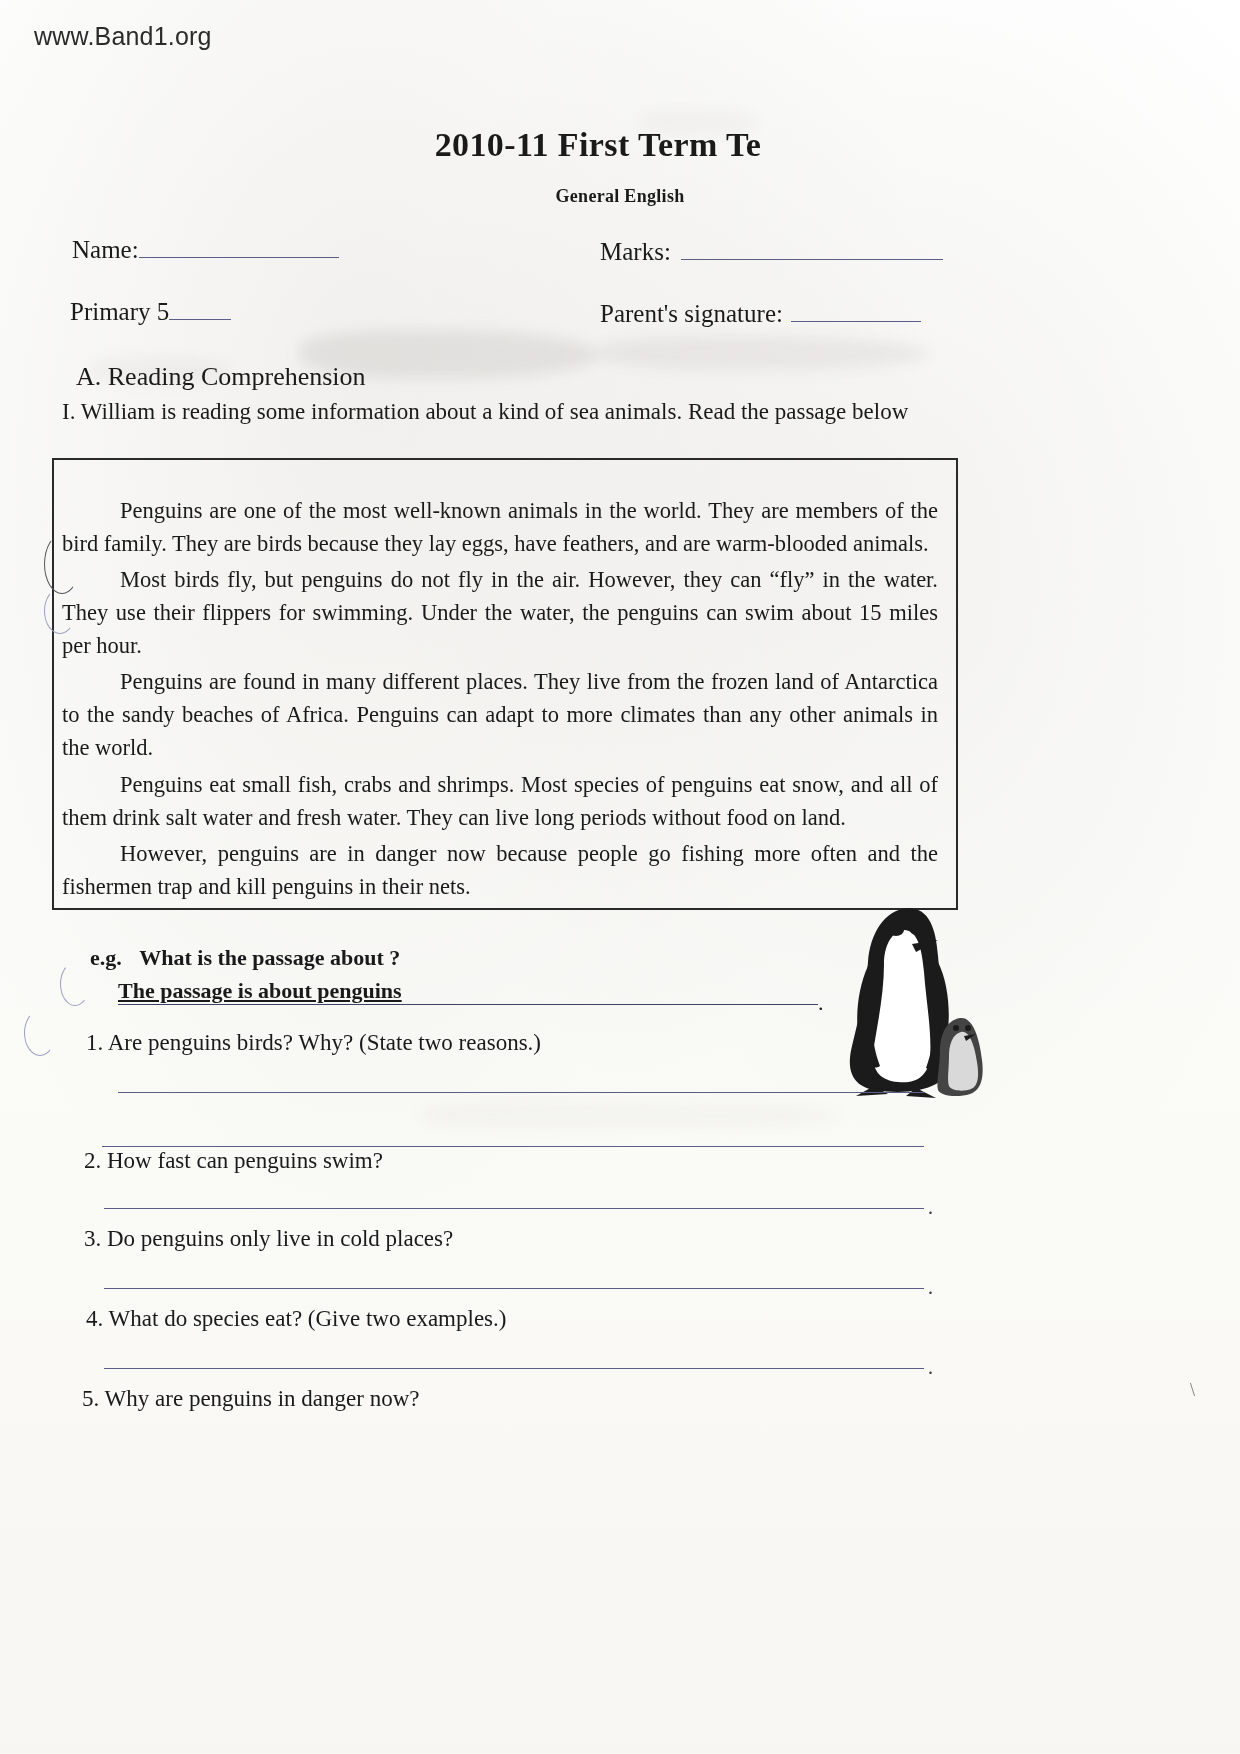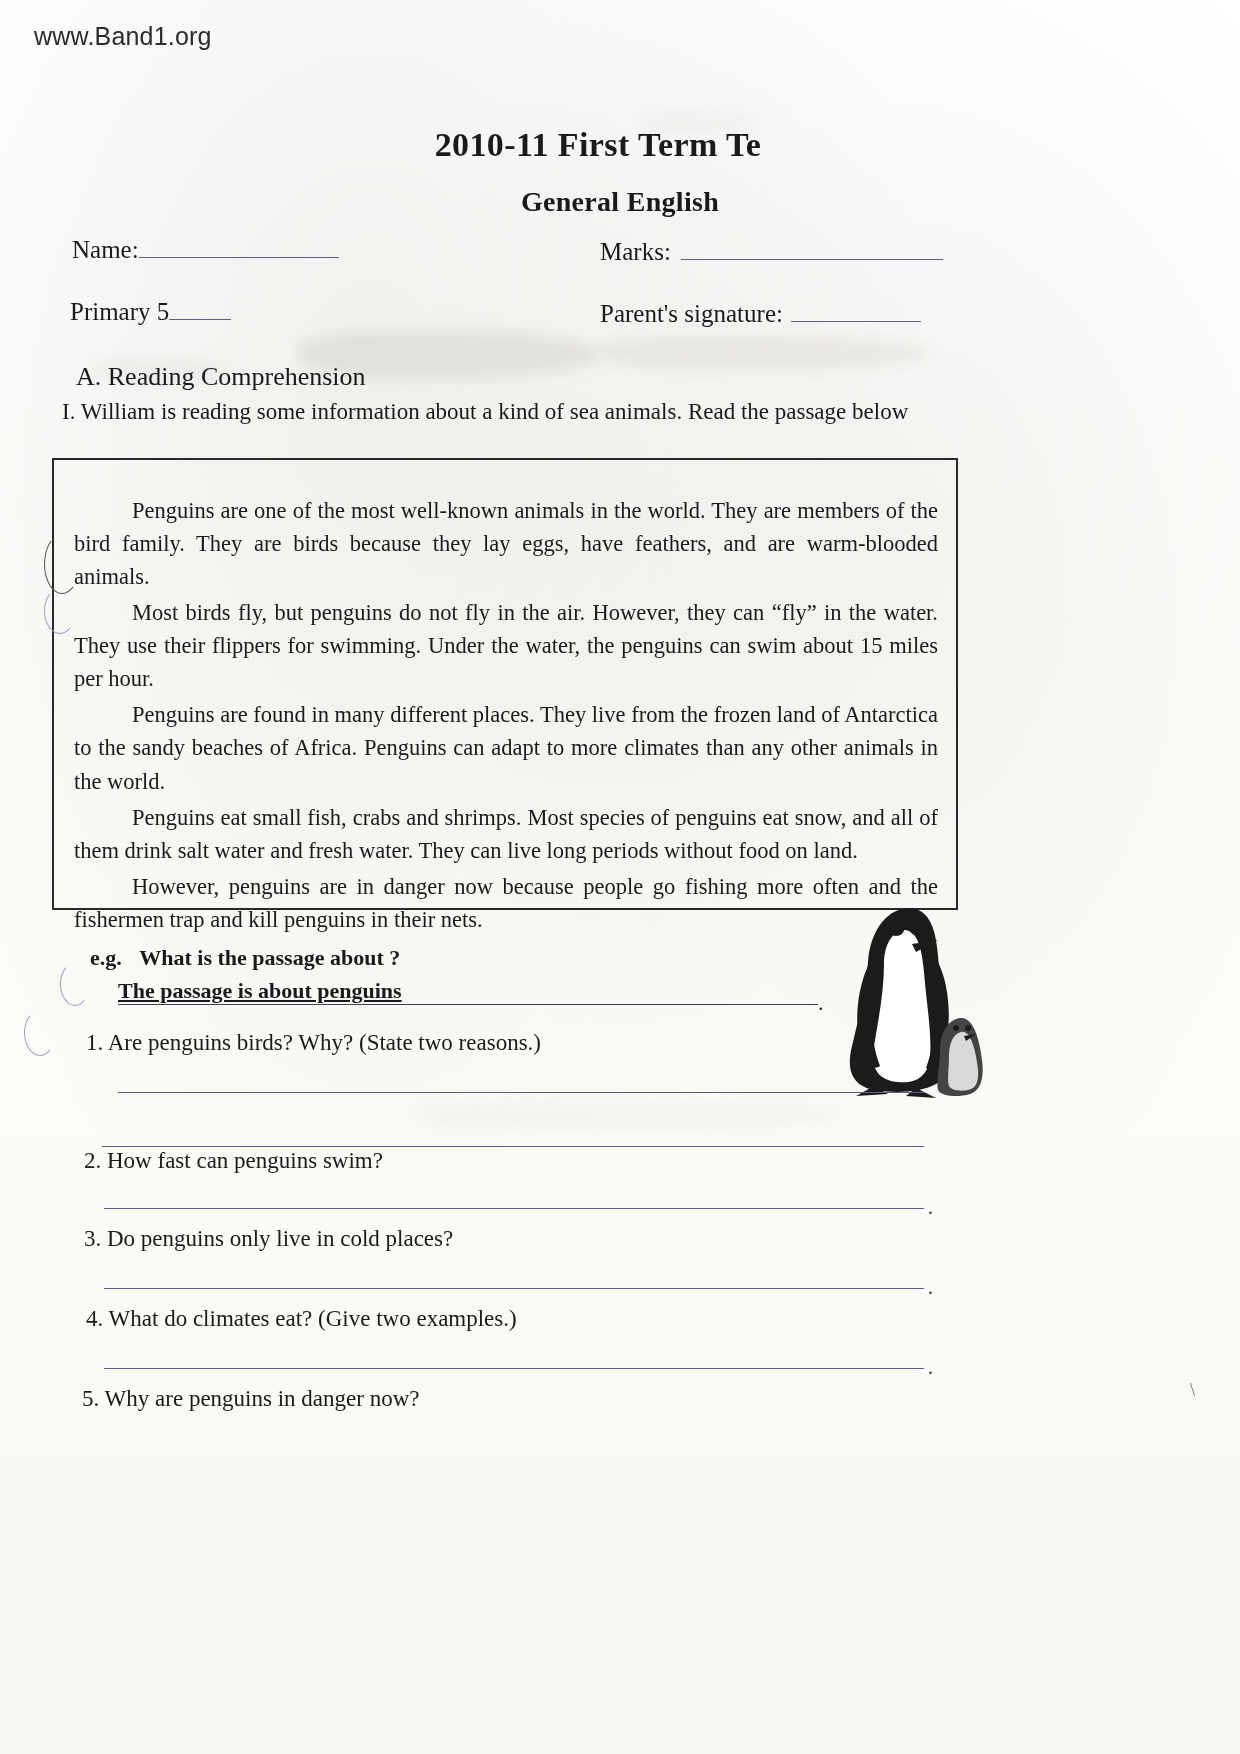--- a/index.html
+++ b/index.html
@@ -42,21 +42,21 @@
     font-size: 34px;
     font-weight: bold;
     letter-spacing: 0.4px;
   }
   .title-sub {
     position: absolute;
     left: 0;
     top: 186px;
     width: 1240px;
     text-align: center;
-    font-size: 28px;
+    font-size: 18px;
     font-weight: bold;
     letter-spacing: 0.3px;
   }
   .field {
     position: absolute;
     font-size: 25px;
     white-space: nowrap;
   }
   .field .lbl { }
   .rule {
@@ -88,21 +88,21 @@
   .u-bold { font-weight: bold; text-decoration: underline; }
 
   .passage-box {
     position: absolute;
     left: 52px;
     top: 458px;
     width: 906px;
     height: 452px;
     border: 2px solid #2a2a2a;
     box-sizing: border-box;
-    padding: 34px 18px 10px 20px;
+    padding: 34px 18px 10px 8px;
   }
   .passage-box p {
     margin: 0 0 3px 0;
     text-indent: 58px;
     font-size: 22.5px;
     line-height: 1.47;
     text-align: justify;
   }
 
   .eg {
@@ -296,21 +296,21 @@
 
   <div class="q" style="left:84px; top:1226px;">
     <span>3.</span>
     <span>Do penguins only live in cold places?</span>
   </div>
   <div class="ans-line" style="left:104px; top:1288px; width:820px;"></div>
   <div class="ans-dot" style="left:928px; top:1276px;">.</div>
 
   <div class="q" style="left:86px; top:1306px;">
     <span>4.</span>
-    <span>What do climates eat? (Give two examples.)</span>
+    <span>What do species eat? (Give two examples.)</span>
   </div>
   <div class="ans-line" style="left:104px; top:1368px; width:820px;"></div>
   <div class="ans-dot" style="left:928px; top:1356px;">.</div>
 
   <div class="q" style="left:82px; top:1386px;">
     <span>5.</span>
     <span>Why are penguins in danger now?</span>
   </div>
 
   <div class="edge-mark" style="left:1190px; top:1380px;">\</div>

